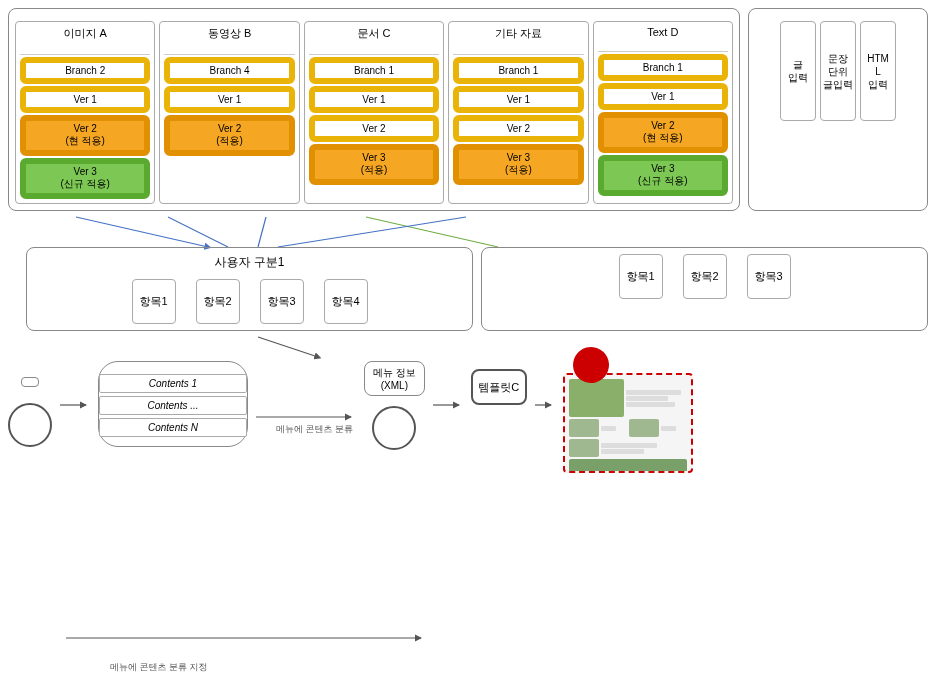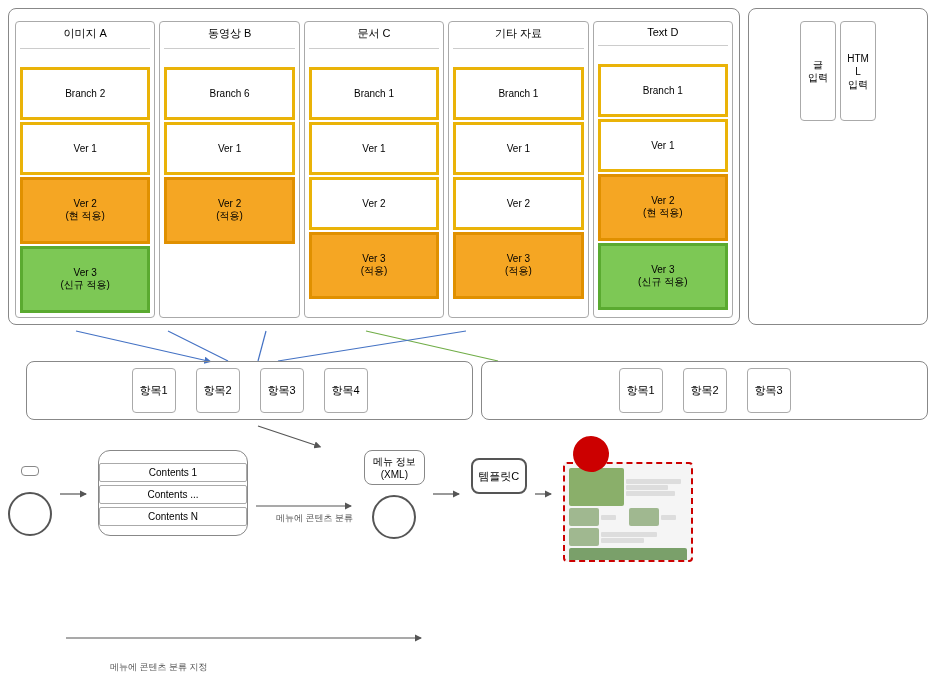--- a/index.html
+++ b/index.html
@@ -55,27 +55,27 @@
       align-items: center;
       gap: 2px;
       min-width: 88px;
       flex: 1;
     }
     .unit-card-title {
       font-size: 11px;
       text-align: center;
       border-bottom: 1px solid #ccc;
       width: 100%;
-      padding-bottom: 7px;
-      margin-bottom: 16px;
+      padding-bottom: 13px;
+      margin-bottom: 0;
     }
     .ver-item {
-      border: 3px solid #eab308;
-      border-radius: 0;
-      padding: 18px 4px;
+      border: 6px solid #eab308;
+      border-radius: 6px;
+      padding: 2px 4px;
       font-size: 10px;
       text-align: center;
       width: 100%;
       background: #fff;
     }
     .ver-orange {
       background: #f5a623;
       border-color: #e09000;
       color: #000;
       font-size: 10px;
@@ -190,23 +190,24 @@
       display: flex;
       align-items: center;
       justify-content: center;
       font-size: 11px;
       background: #fff;
     }
 
     
     .user-content-box {
       border: 1.5px solid #888;
-      border-radius: 12px;
+      border-radius: 20px;
       padding: 6px 0;
       min-width: 150px;
+      font-style: italic;
     }
     .user-content-title {
       text-align: center;
       font-size: 11px;
       margin-bottom: 6px;
     }
     .content-item {
       border: 1px solid #aaa;
       border-radius: 2px;
       padding: 3px 6px;
@@ -322,21 +323,21 @@
         <div class="unit-card">
           <div class="unit-card-title">이미지 A</div>
           <div class="ver-item">Branch 2</div>
           <div class="ver-item">Ver 1</div>
           <div class="ver-item ver-orange">Ver 2<br>(현 적용)</div>
           <div class="ver-item ver-green">Ver 3<br>(신규 적용)</div>
         </div>
 
         <div class="unit-card">
           <div class="unit-card-title">동영상 B</div>
-          <div class="ver-item">Branch 6</div>
+          <div class="ver-item">Branch 4</div>
           <div class="ver-item">Ver 1</div>
           <div class="ver-item ver-orange">Ver 2<br>(적용)</div>
         </div>
 
         <div class="unit-card">
           <div class="unit-card-title">문서 C</div>
           <div class="ver-item">Branch 1</div>
           <div class="ver-item">Ver 1</div>
           <div class="ver-item">Ver 2</div>
           <div class="ver-item ver-orange">Ver 3<br>(적용)</div>
@@ -358,20 +359,21 @@
           <div class="ver-item ver-green">Ver 3<br>(신규 적용)</div>
         </div>
 
       </div>
     </div>
 
     <div class="content-box input-func-box">
       <div class="content-box-title"></div>
       <div class="input-func-inner">
         <div class="input-func-card">글<br>입력</div>
+        <div class="input-func-card">문장<br>단위<br>글입력</div>
         <div class="input-func-card">HTM<br>L<br>입력</div>
       </div>
     </div>
   </div>
 
   <svg class="connector-svg" viewBox="0 0 936 30" style="height:30px;">
 
     <line x1="68" y1="0" x2="200" y2="30" stroke="#4472C4" stroke-width="1.2" marker-end="url(#arrowBlue)"></line>
 
     <line x1="160" y1="0" x2="220" y2="30" stroke="#4472C4" stroke-width="1.2"></line>
@@ -386,20 +388,21 @@
         <path d="M0,0 L6,3 L0,6 Z" fill="#4472C4"></path>
       </marker>
     </defs>
   </svg>
 
   <div class="middle-section section-wrapper">
 
     <div style="width:10px; flex-shrink:0;"></div>
 
     <div class="user-section-box user-section-1">
+      <div class="user-section-title">사용자 구분1</div>
       <div class="user-items">
         <div class="user-item">항목1</div>
         <div class="user-item">항목2</div>
         <div class="user-item">항목3</div>
         <div class="user-item">항목4</div>
       </div>
     </div>
 
     <div class="user-section-box user-section-2">
       <div class="user-items">

